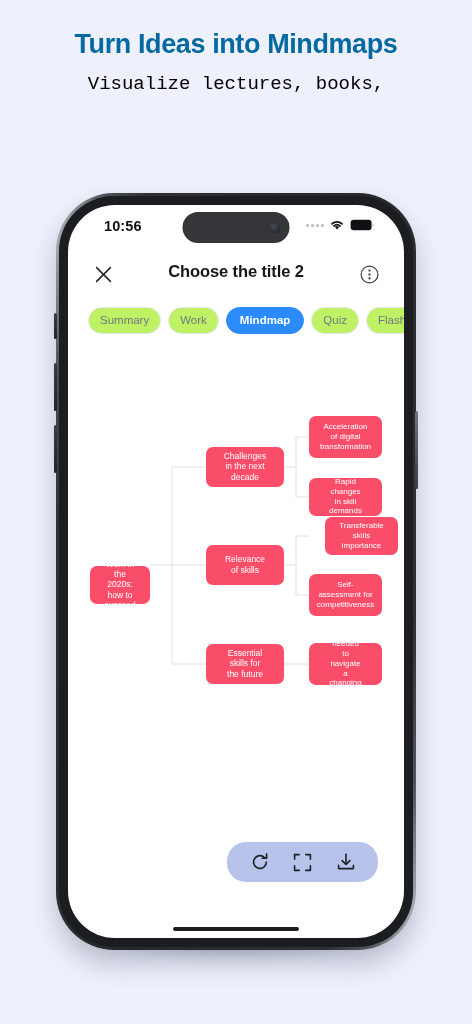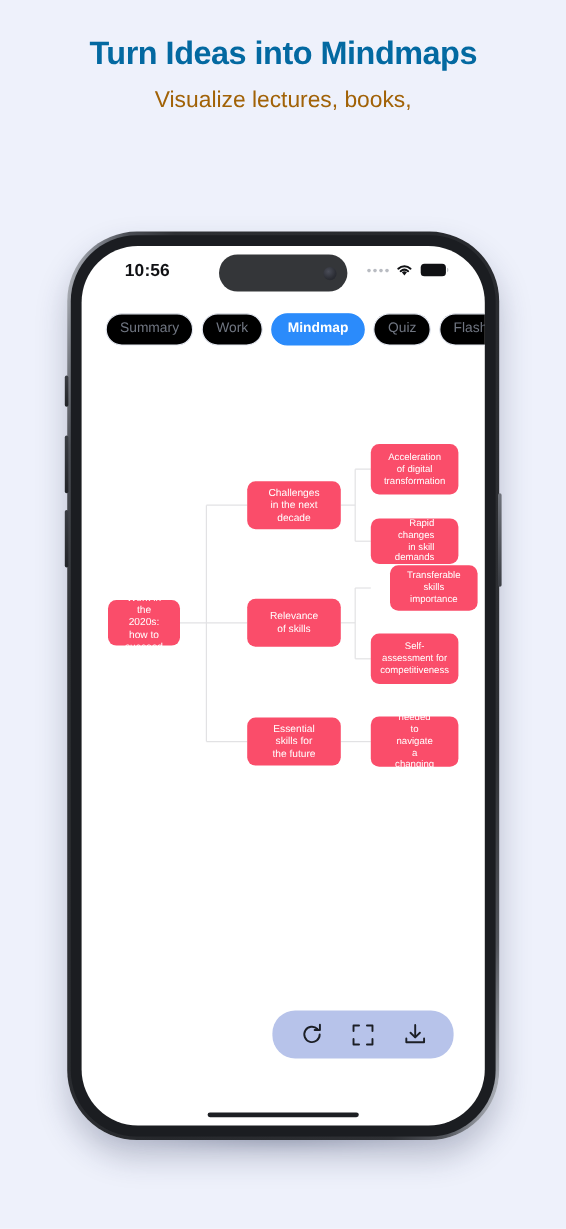--- a/index.html
+++ b/index.html
@@ -27,25 +27,26 @@
   }
   .promo-title {
     color: #0369a1;
     font-size: 27px;
     font-weight: bold;
     line-height: 1.22;
     letter-spacing: -0.4px;
     margin: 0 22px;
   }
   .promo-sub {
-    color: #a16207;
+    color: #000000;
     font-size: 19px;
     line-height: 1.3;
     margin: 11px 22px 0 22px;
     font-weight: 400;
+    font-family: Liberation Mono, monospace;
   }
 
   
   .phone-shadow {
     position: absolute;
     left: 74px;
     top: 930px;
     width: 320px;
     height: 30px;
     border-radius: 50%;
@@ -181,21 +182,21 @@
     gap: 7px;
     padding: 10px 0 10px 20px;
     align-items: center;
   }
   .chip {
     border: 1px solid #e3e7f0;
     border-radius: 16px;
     padding: 6px 11px;
     font-size: 11.5px;
     color: #707682;
-    background: #000000;
+    background: #bef264;
     white-space: nowrap;
     cursor: pointer;
     line-height: 1.1;
   }
   .chip.active {
     background: #2b8bfb;
     border-color: #2b8bfb;
     color: #ffffff;
     font-weight: bold;
     padding: 6px 13px;
@@ -219,21 +220,21 @@
     display: flex;
     align-items: center;
     justify-content: center;
     text-align: center;
     box-sizing: border-box;
     padding: 4px 21px;
     line-height: 1.22;
     cursor: pointer;
     font-weight: 500;
   }
-  .node.root { font-size: 8.5px; }
+  .node.root { font-size: 8.5px; margin-top: 20px; }
   .node.branch { font-size: 8.5px; }
   .node.leaf { font-size: 8px; }
 
   
   .fab {
     position: absolute;
     right: 26px;
     bottom: 56px;
     background: #b7c3ea;
     border-radius: 19px;
@@ -301,20 +302,36 @@
             <path d="M2.9 4.9 A7.6 7.6 0 0 1 13.1 4.9" stroke="#101114" stroke-width="1.7" fill="none" stroke-linecap="round"></path>
             <path d="M4.9 7.0 A4.8 4.8 0 0 1 11.1 7.0" stroke="#101114" stroke-width="1.7" fill="none" stroke-linecap="round"></path>
           </svg>
           <svg class="sb-icon" width="24" height="12" viewBox="0 0 24 12">
             <rect x="0.6" y="0.8" width="21" height="10.4" rx="3.2" fill="#101114"></rect>
             <path d="M22.6 4.2 v3.6 a2 2 0 0 0 0-3.6z" fill="#b9bcc2"></path>
           </svg>
         </div>
       </div>
 
+      <div class="appbar">
+        <div class="hdr-close">
+          <svg width="17" height="17" viewBox="0 0 17 17">
+            <path d="M1.6 1.6 L15.4 15.4 M15.4 1.6 L1.6 15.4" stroke="#222428" stroke-width="1.5" stroke-linecap="round"></path>
+          </svg>
+        </div>
+        <div class="hdr-title">Choose the title 2</div>
+        <div class="hdr-more">
+          <svg width="19" height="19" viewBox="0 0 19 19">
+            <circle cx="9.5" cy="9.5" r="8.4" fill="none" stroke="#3b3f47" stroke-width="1.2"></circle>
+            <circle cx="9.5" cy="5.6" r="1.15" fill="#3b3f47"></circle>
+            <circle cx="9.5" cy="9.5" r="1.15" fill="#3b3f47"></circle>
+            <circle cx="9.5" cy="13.4" r="1.15" fill="#3b3f47"></circle>
+          </svg>
+        </div>
+      </div>
 
       <div class="chips">
         <div class="chip">Summary</div>
         <div class="chip">Work</div>
         <div class="chip active">Mindmap</div>
         <div class="chip">Quiz</div>
         <div class="chip">Flashcard</div>
       </div>
 
       <div class="canvas">
@@ -345,21 +362,21 @@
           </g>
         </svg>
 
         <div class="node root" style="left:22px; top:202px; width:60px; height:38px;">Work in the 2020s: how to succeed</div>
 
         <div class="node branch" style="left:138px; top:103px; width:78px; height:40px;">Challenges in the next decade</div>
         <div class="node branch" style="left:138px; top:201px; width:78px; height:40px;">Relevance of skills</div>
         <div class="node branch" style="left:138px; top:300px; width:78px; height:40px;">Essential skills for the future</div>
 
         <div class="node leaf" style="left:241px; top:72px; width:73px; height:42px;">Acceleration of digital transformation</div>
-        <div class="node leaf" style="left:241px; top:134px; width:73px; height:38px;text-align:right;">Rapid changes in skill demands</div>
+        <div class="node leaf" style="left:241px; top:134px; width:73px; height:38px;">Rapid changes in skill demands</div>
         <div class="node leaf" style="left:241px; top:173px; width:73px; height:38px;margin-left:16px;">Transferable skills importance</div>
         <div class="node leaf" style="left:241px; top:230px; width:73px; height:42px;">Self-assessment for competitiveness</div>
         <div class="node leaf" style="left:241px; top:299px; width:73px; height:42px;">Skills needed to navigate a changing work</div>
       </div>
 
       <div class="fab">
         <div class="fab-btn">
           <svg width="20" height="20" viewBox="0 0 20 20">
             <path d="M16.4 10a6.4 6.4 0 1 1-1.9-4.55" stroke="#1c1f26" stroke-width="1.6" fill="none" stroke-linecap="round"></path>
             <path d="M16.6 1.9 V6.3 H12.2" stroke="#1c1f26" stroke-width="1.6" fill="none" stroke-linecap="round" stroke-linejoin="round"></path>

